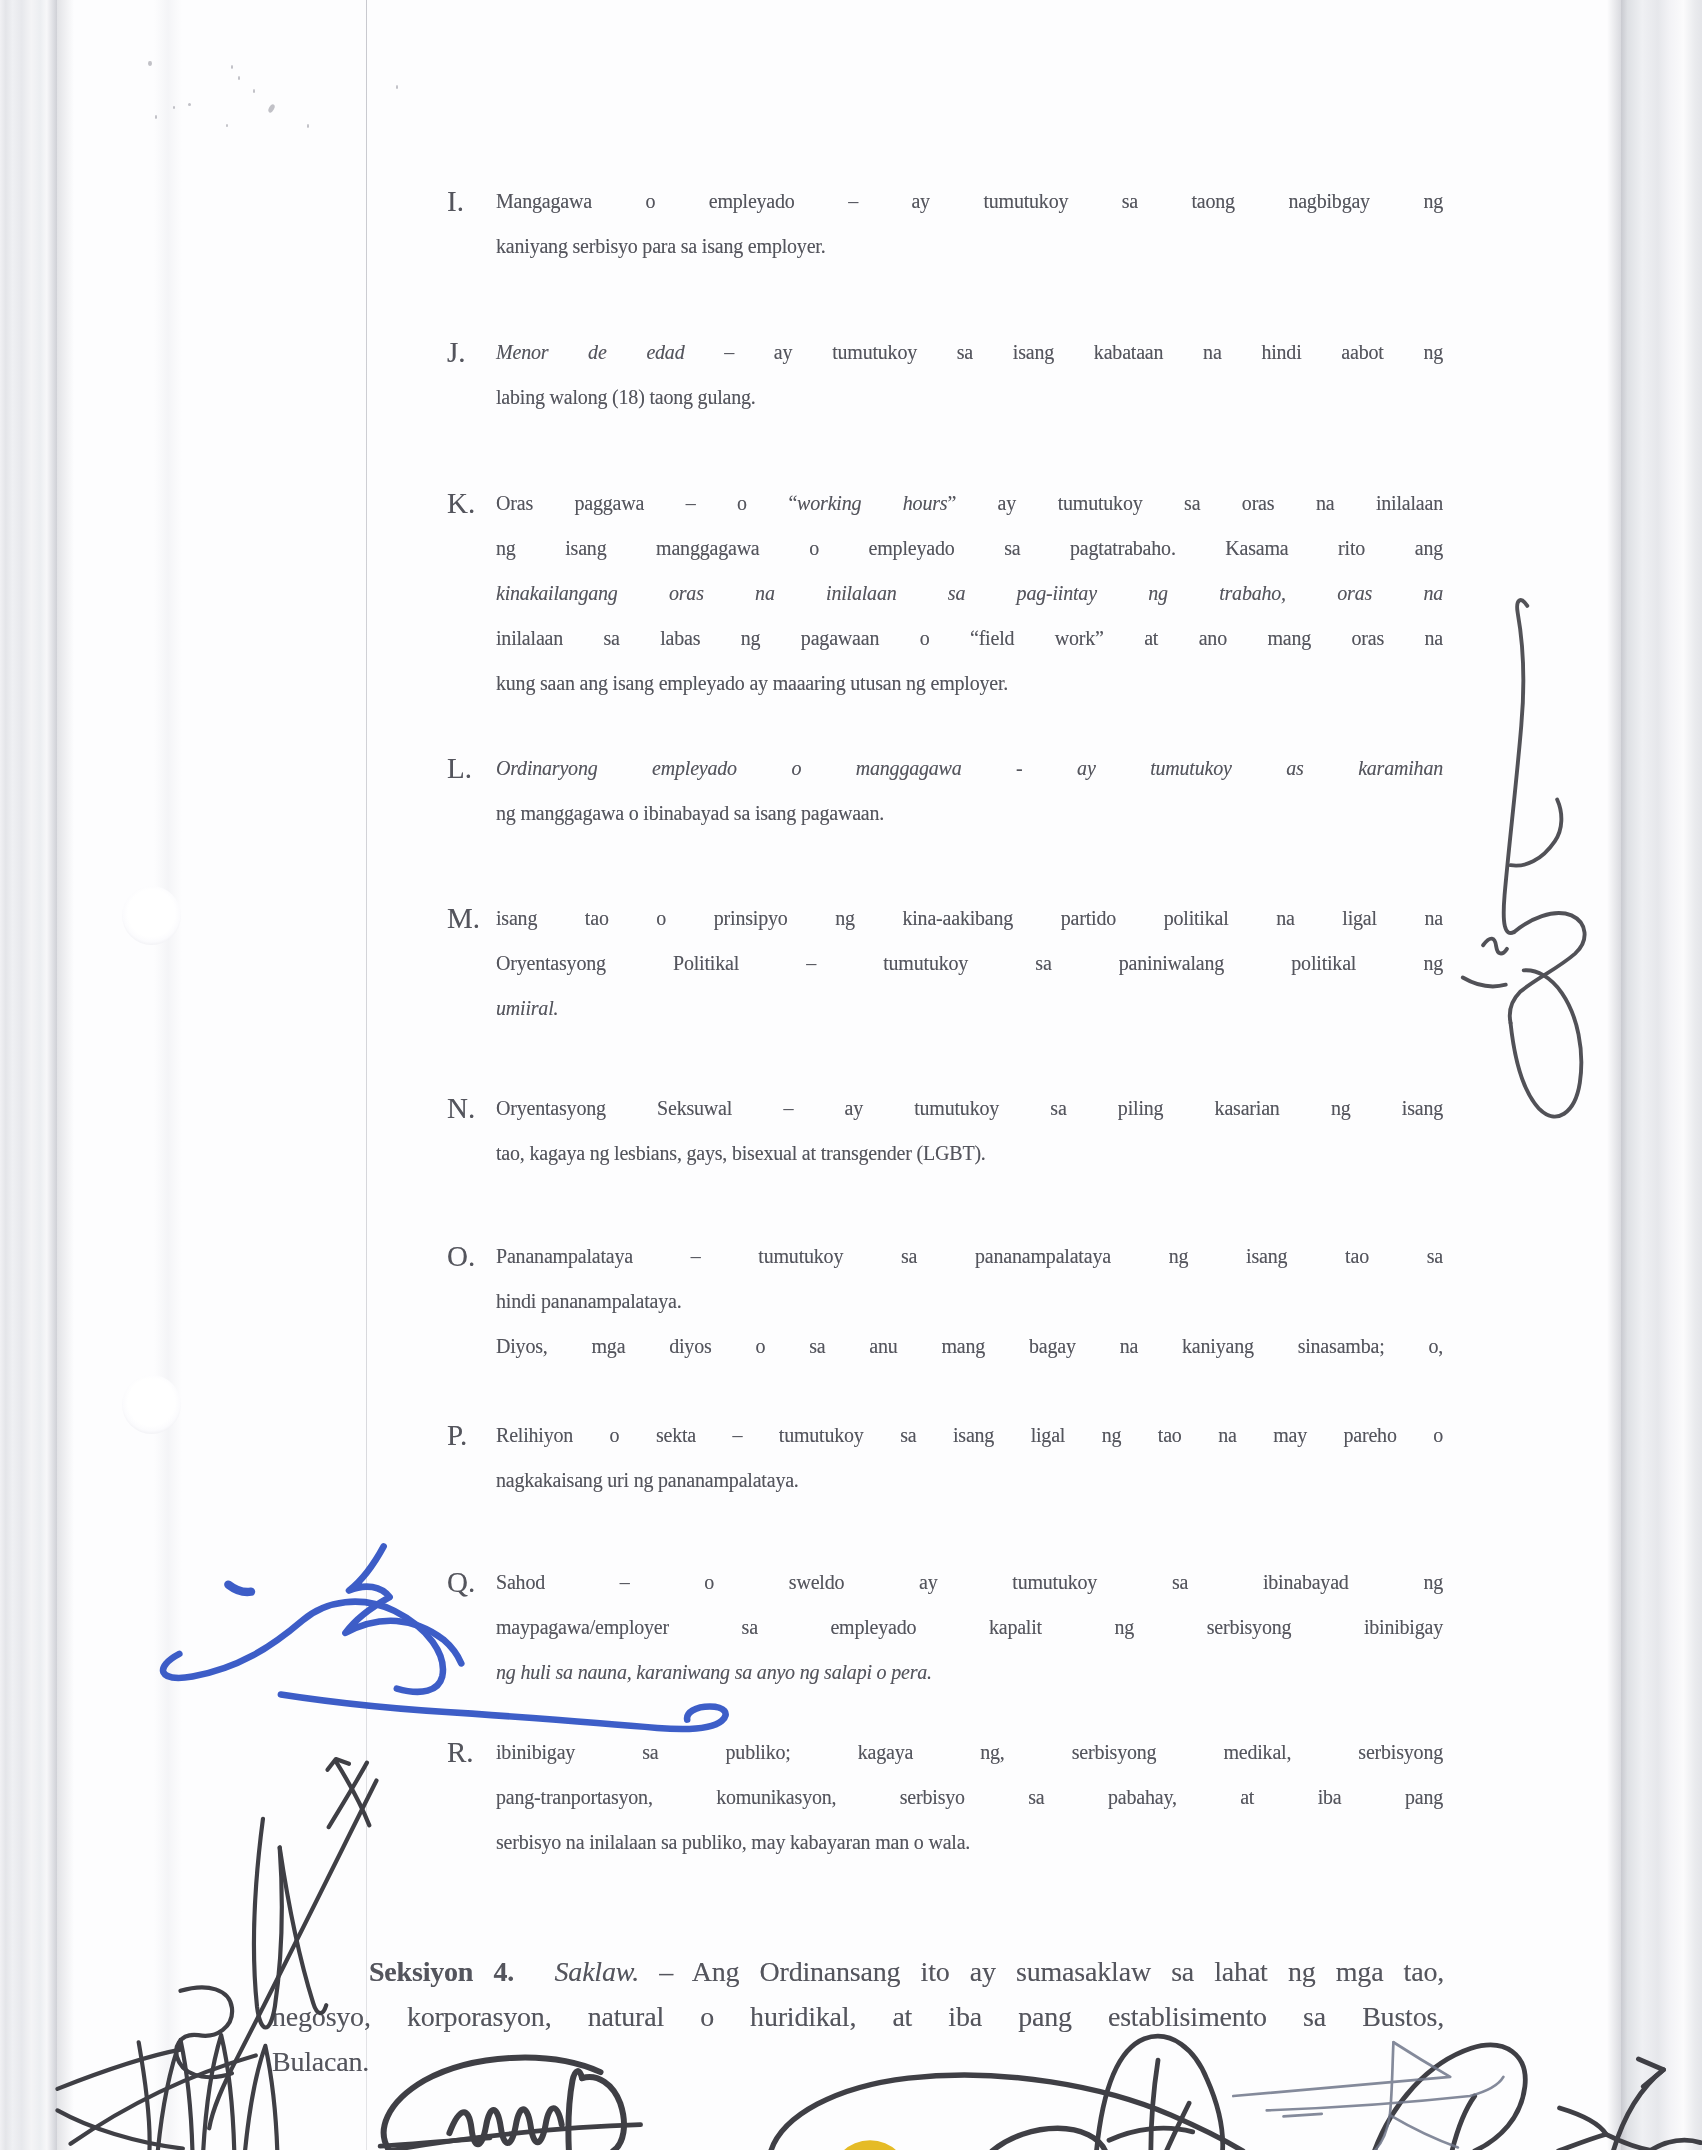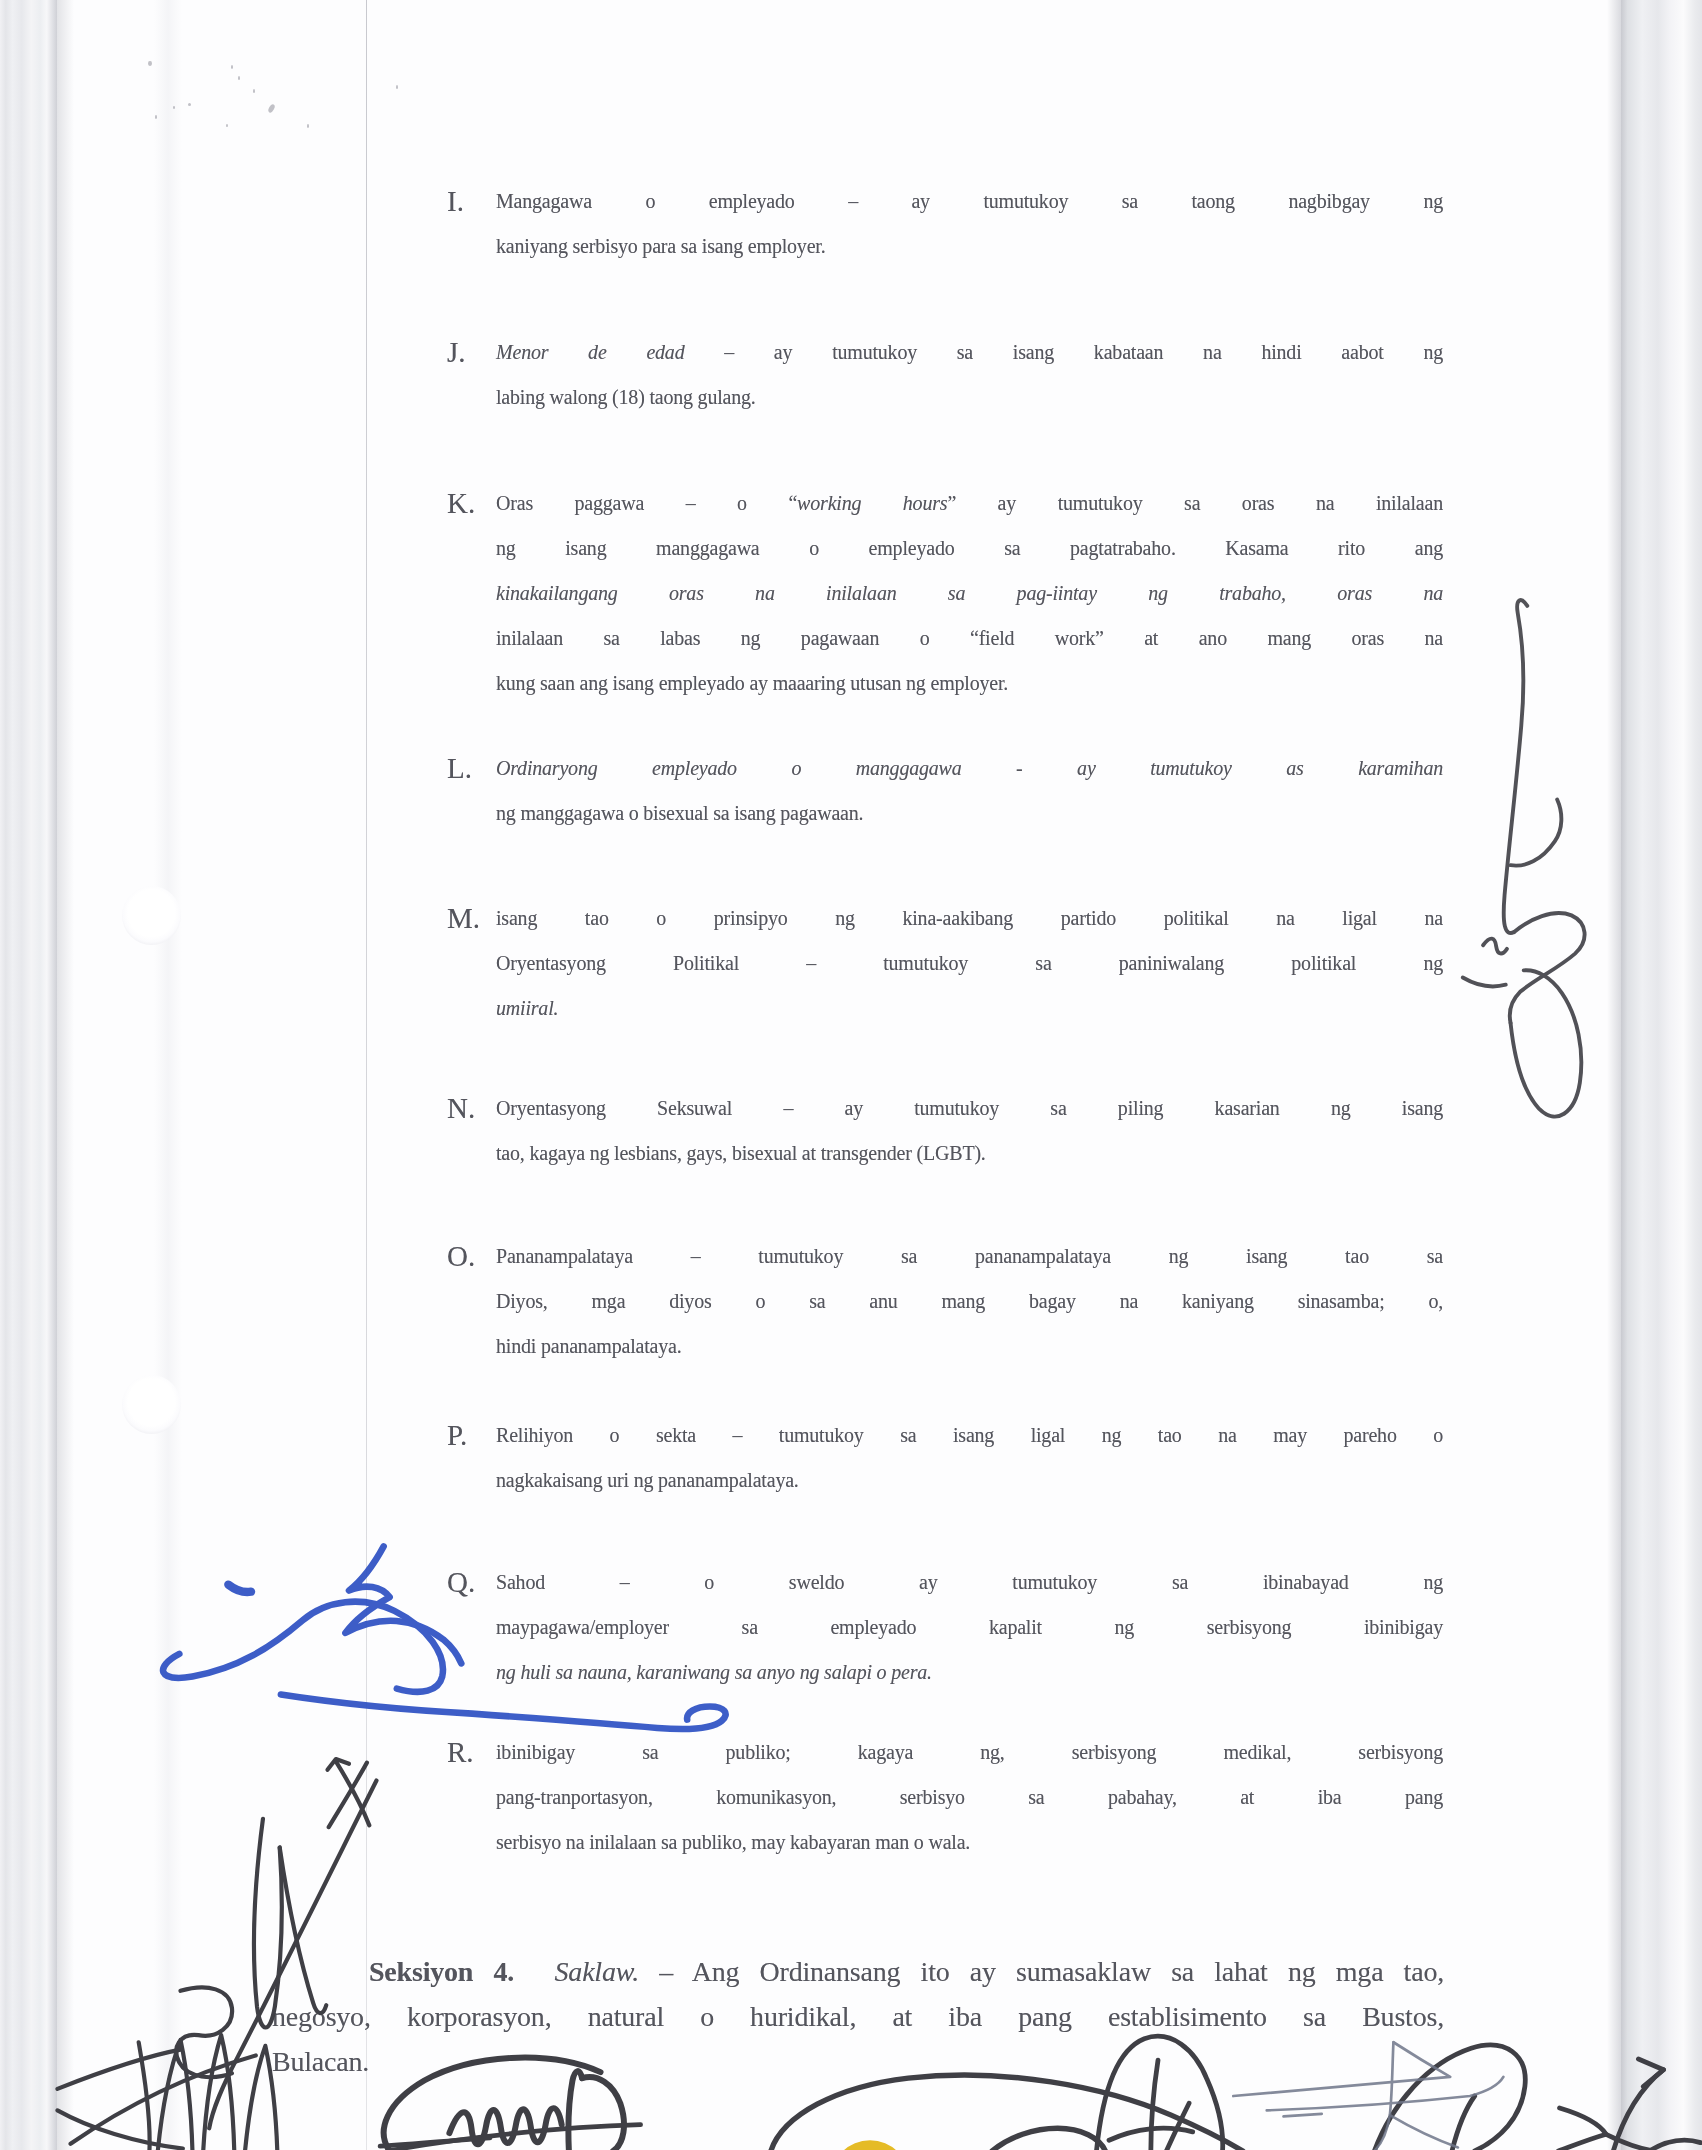--- a/index.html
+++ b/index.html
@@ -111,21 +111,21 @@
           <div class="jline">ng isang manggagawa o empleyado sa pagtatrabaho.  Kasama rito ang</div>
           <div class="jline"><i>kinakailangang oras na inilalaan sa pag-iintay ng trabaho,  oras na</i></div>
           <div class="jline">inilalaan sa labas ng pagawaan o “field work” at ano mang oras na</div>
           <div class="jline last">kung saan ang isang empleyado ay maaaring utusan ng employer.</div>
         </div>
       </div>
       <div class="def-item">
         <span class="letter">L.</span>
         <div class="def-body">
           <div class="jline"><i>Ordinaryong empleyado o manggagawa - ay tumutukoy as karamihan</i></div>
-          <div class="jline last">ng manggagawa o bisexual sa isang pagawaan.</div>
+          <div class="jline last">ng manggagawa o ibinabayad sa isang pagawaan.</div>
         </div>
       </div>
       <div class="def-item">
         <span class="letter">M.</span>
         <div class="def-body">
           <div class="jline">isang tao o prinsipyo ng kina-aakibang partido politikal na ligal na</div>
           <div class="jline">Oryentasyong Politikal –  tumutukoy sa paniniwalang politikal ng</div>
           <div class="jline last"><i>umiiral.</i></div>
         </div>
       </div>
@@ -133,22 +133,22 @@
         <span class="letter">N.</span>
         <div class="def-body">
           <div class="jline">Oryentasyong Seksuwal – ay tumutukoy sa piling kasarian ng isang</div>
           <div class="jline last">tao, kagaya ng lesbians, gays, bisexual at transgender (LGBT).</div>
         </div>
       </div>
       <div class="def-item">
         <span class="letter">O.</span>
         <div class="def-body">
           <div class="jline">Pananampalataya – tumutukoy sa pananampalataya ng isang tao sa</div>
+          <div class="jline last">hindi pananampalataya.</div>
           <div class="jline">Diyos, mga diyos o sa anu mang bagay na kaniyang sinasamba; o,</div>
-          <div class="jline last">hindi pananampalataya.</div>
         </div>
       </div>
       <div class="def-item">
         <span class="letter">P.</span>
         <div class="def-body">
           <div class="jline">Relihiyon o sekta – tumutukoy sa isang ligal ng tao na may pareho o</div>
           <div class="jline last">nagkakaisang uri ng pananampalataya.</div>
         </div>
       </div>
       <div class="def-item">

